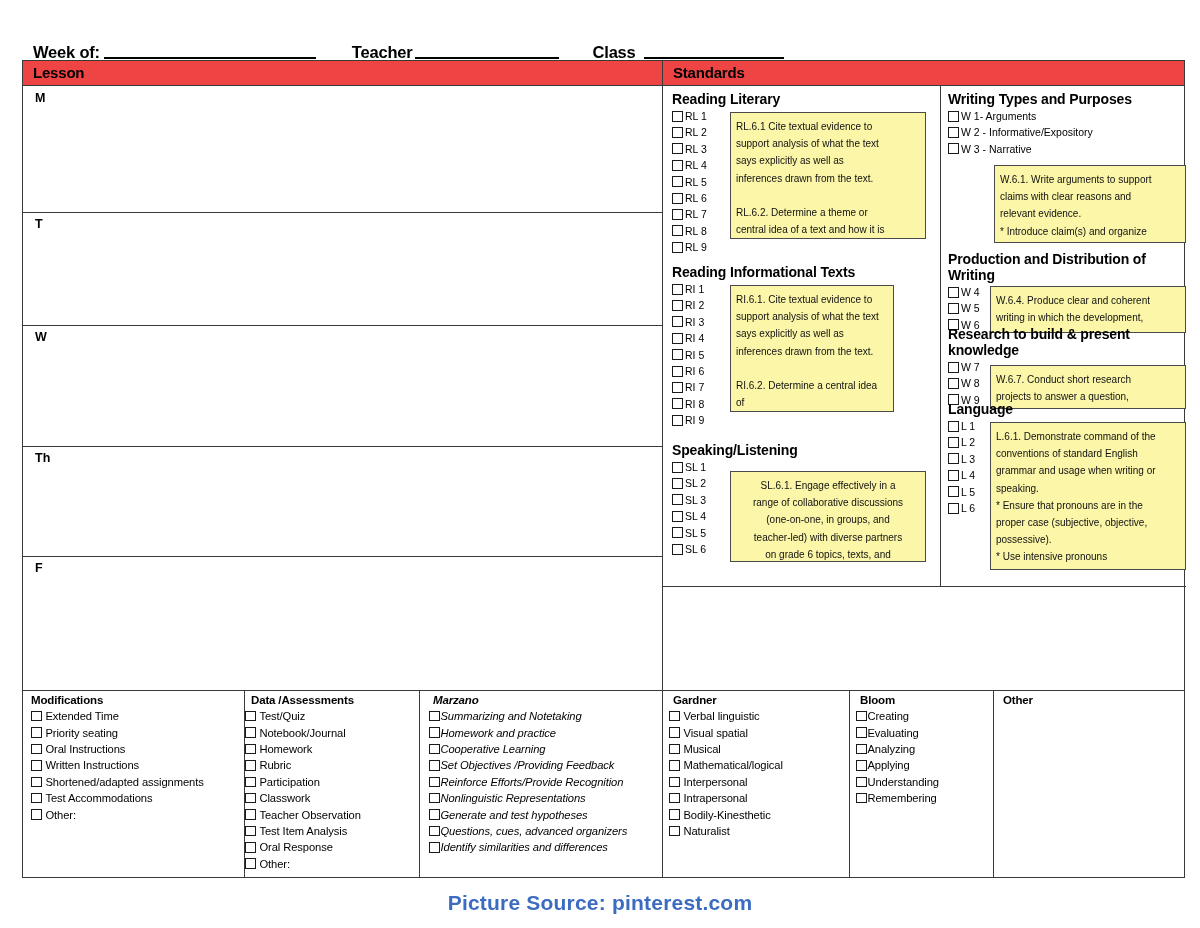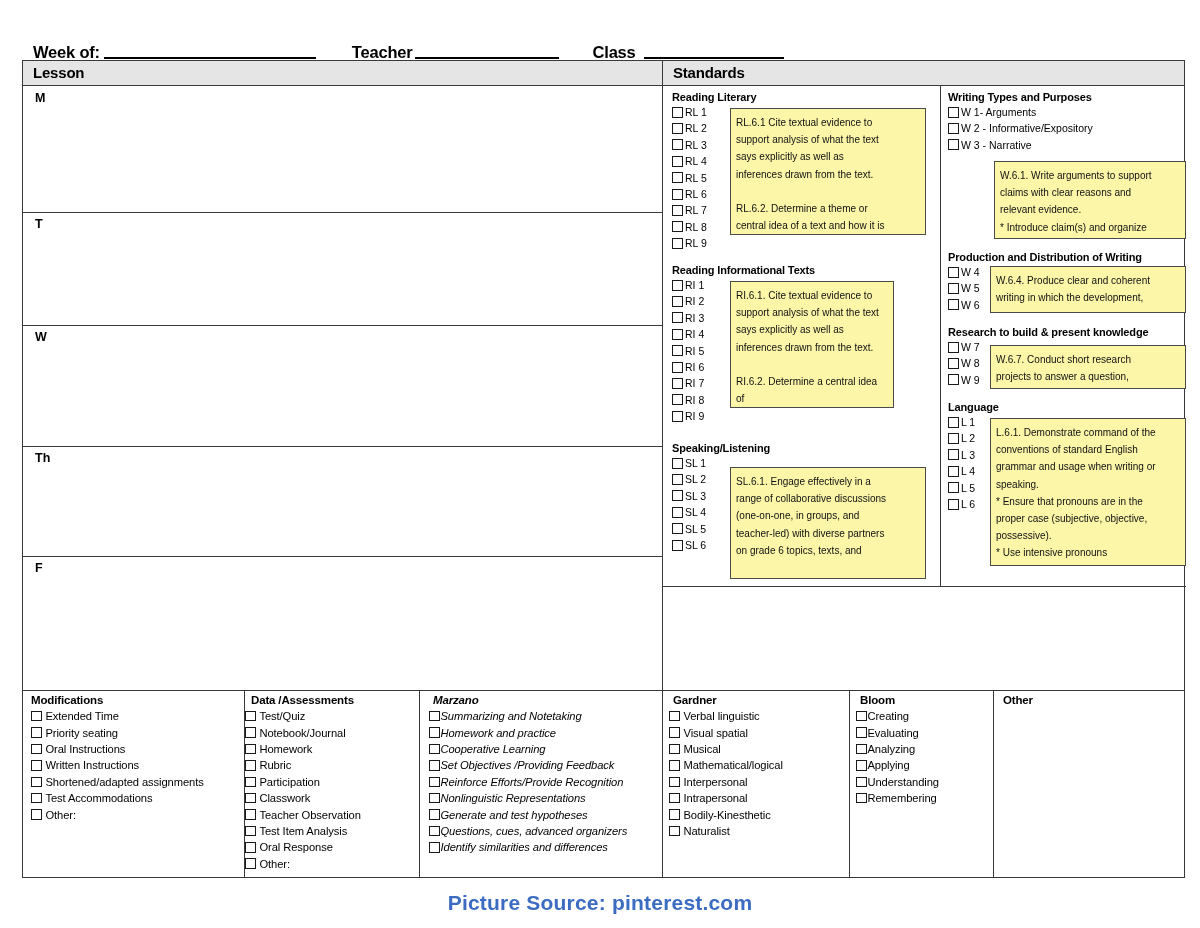--- a/index.html
+++ b/index.html
@@ -32,36 +32,36 @@
     position:absolute;left:22px;top:60px;
     width:1163px;height:818px;
     border:1.5px solid #3a3a3a;box-sizing:border-box;
   }
   .hline{position:absolute;left:0;width:100%;height:0;border-top:1.5px solid #3a3a3a;}
   .vline{position:absolute;top:0;width:0;border-left:1.5px solid #3a3a3a;}
 
   
   .hdrband{
     position:absolute;left:0;top:0;width:100%;height:25px;
-    background:#e5e5e5;box-sizing:border-box;
+    background:#ef4444;box-sizing:border-box;
     border-bottom:1.5px solid #3a3a3a;
   }
   .hdrband .h{
     position:absolute;top:3px;font-size:15px;font-weight:bold;letter-spacing:-.2px;
   }
 
   
   .daycell{position:absolute;left:0;width:639px;box-sizing:border-box;}
   .daycell .d{position:absolute;left:12px;top:5px;font-size:12.5px;font-weight:bold;}
   .daysep{position:absolute;left:0;width:639px;height:0;border-top:1.5px solid #3a3a3a;}
 
   
   .stdpane{position:absolute;box-sizing:border-box;}
   .grphead{
-    font-size:11px;font-weight:bold;letter-spacing:-.15px;
+    font-size:14px;font-weight:bold;letter-spacing:-.15px;
     margin:0 0 1px 0;padding-left:4px;
   }
   .grpbody{position:relative;}
   .cbcol{position:absolute;left:4px;top:0;}
   .cbrow{display:flex;align-items:center;height:16.4px;}
   .cb{
     width:11px;height:11px;border:1.6px solid #1a1a1a;background:#fff;
     box-sizing:border-box;flex:none;margin-right:2px;
   }
   .cbtxt{font-size:10.5px;white-space:nowrap;line-height:1;}
@@ -274,21 +274,21 @@
             </div>
           <div class="cbrow">
               <span class="cb"></span>
               <span class="cbtxt">SL 5</span>
             </div>
           <div class="cbrow">
               <span class="cb"></span>
               <span class="cbtxt">SL 6</span>
             </div>
         </div>
-        <div class="sticky" style="left:62px;top:12px;width:196px;height:112px;">
+        <div class="sticky" style="left:62px;top:12px;width:196px;height:91px;text-align:center;">
           <p>SL.6.1. Engage effectively in a</p>
           <p>range of collaborative discussions</p>
           <p>(one-on-one, in groups, and</p>
           <p>teacher-led) with diverse partners</p>
           <p>on grade 6 topics, texts, and</p>
         </div>
       </div>
     </div>
 
     <div class="stdpane" style="left:923px;top:30px;width:240px;height:160px;">

